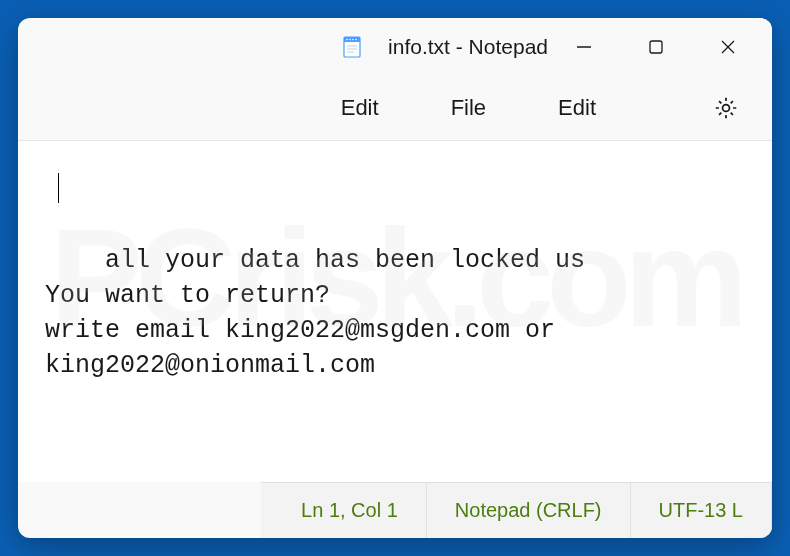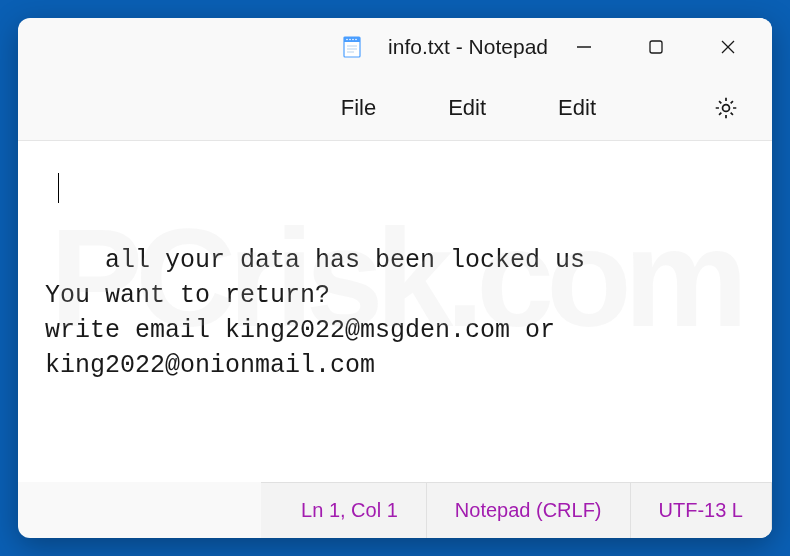--- a/index.html
+++ b/index.html
@@ -136,21 +136,21 @@
       height: 30px;
       background: #000;
     }
     .statusbar {
       display: flex;
       align-items: center;
       height: 56px;
       background: #f3f3f3;
       border-top: 1px solid #e0e0e0;
       font-size: 20px;
-      color: #a21caf;
+      color: #4d7c0f;
     }
     .status-item {
       padding: 0 28px;
       height: 100%;
       display: flex;
       align-items: center;
       border-right: 1px solid #e0e0e0;
     }
     .status-item:first-child {
       flex: 0 0 auto;
@@ -192,22 +192,22 @@
       <button class="win-btn close">
         <svg viewBox="0 0 18 18">
           <line x1="3" y1="3" x2="15" y2="15" stroke="#1a1a1a" stroke-width="1.3"></line>
           <line x1="15" y1="3" x2="3" y2="15" stroke="#1a1a1a" stroke-width="1.3"></line>
         </svg>
       </button>
     </div>
   </div>
 
   <div class="menubar">
+    <div class="menu-item">Edit</div>
     <div class="menu-item">File</div>
-    <div class="menu-item">Edit</div>
     <div class="menu-item">Edit</div>
     <div class="menu-spacer"></div>
     <div class="settings-btn">
       <svg viewBox="0 0 24 24" fill="none" stroke="#1a1a1a" stroke-width="1.6">
         <circle cx="12" cy="12" r="3.2"></circle>
         <path d="M12 2.5v3M12 18.5v3M21.5 12h-3M5.5 12h-3M18.4 5.6l-2.1 2.1M7.7 16.3l-2.1 2.1M18.4 18.4l-2.1-2.1M7.7 7.7L5.6 5.6"></path>
       </svg>
     </div>
   </div>
 

